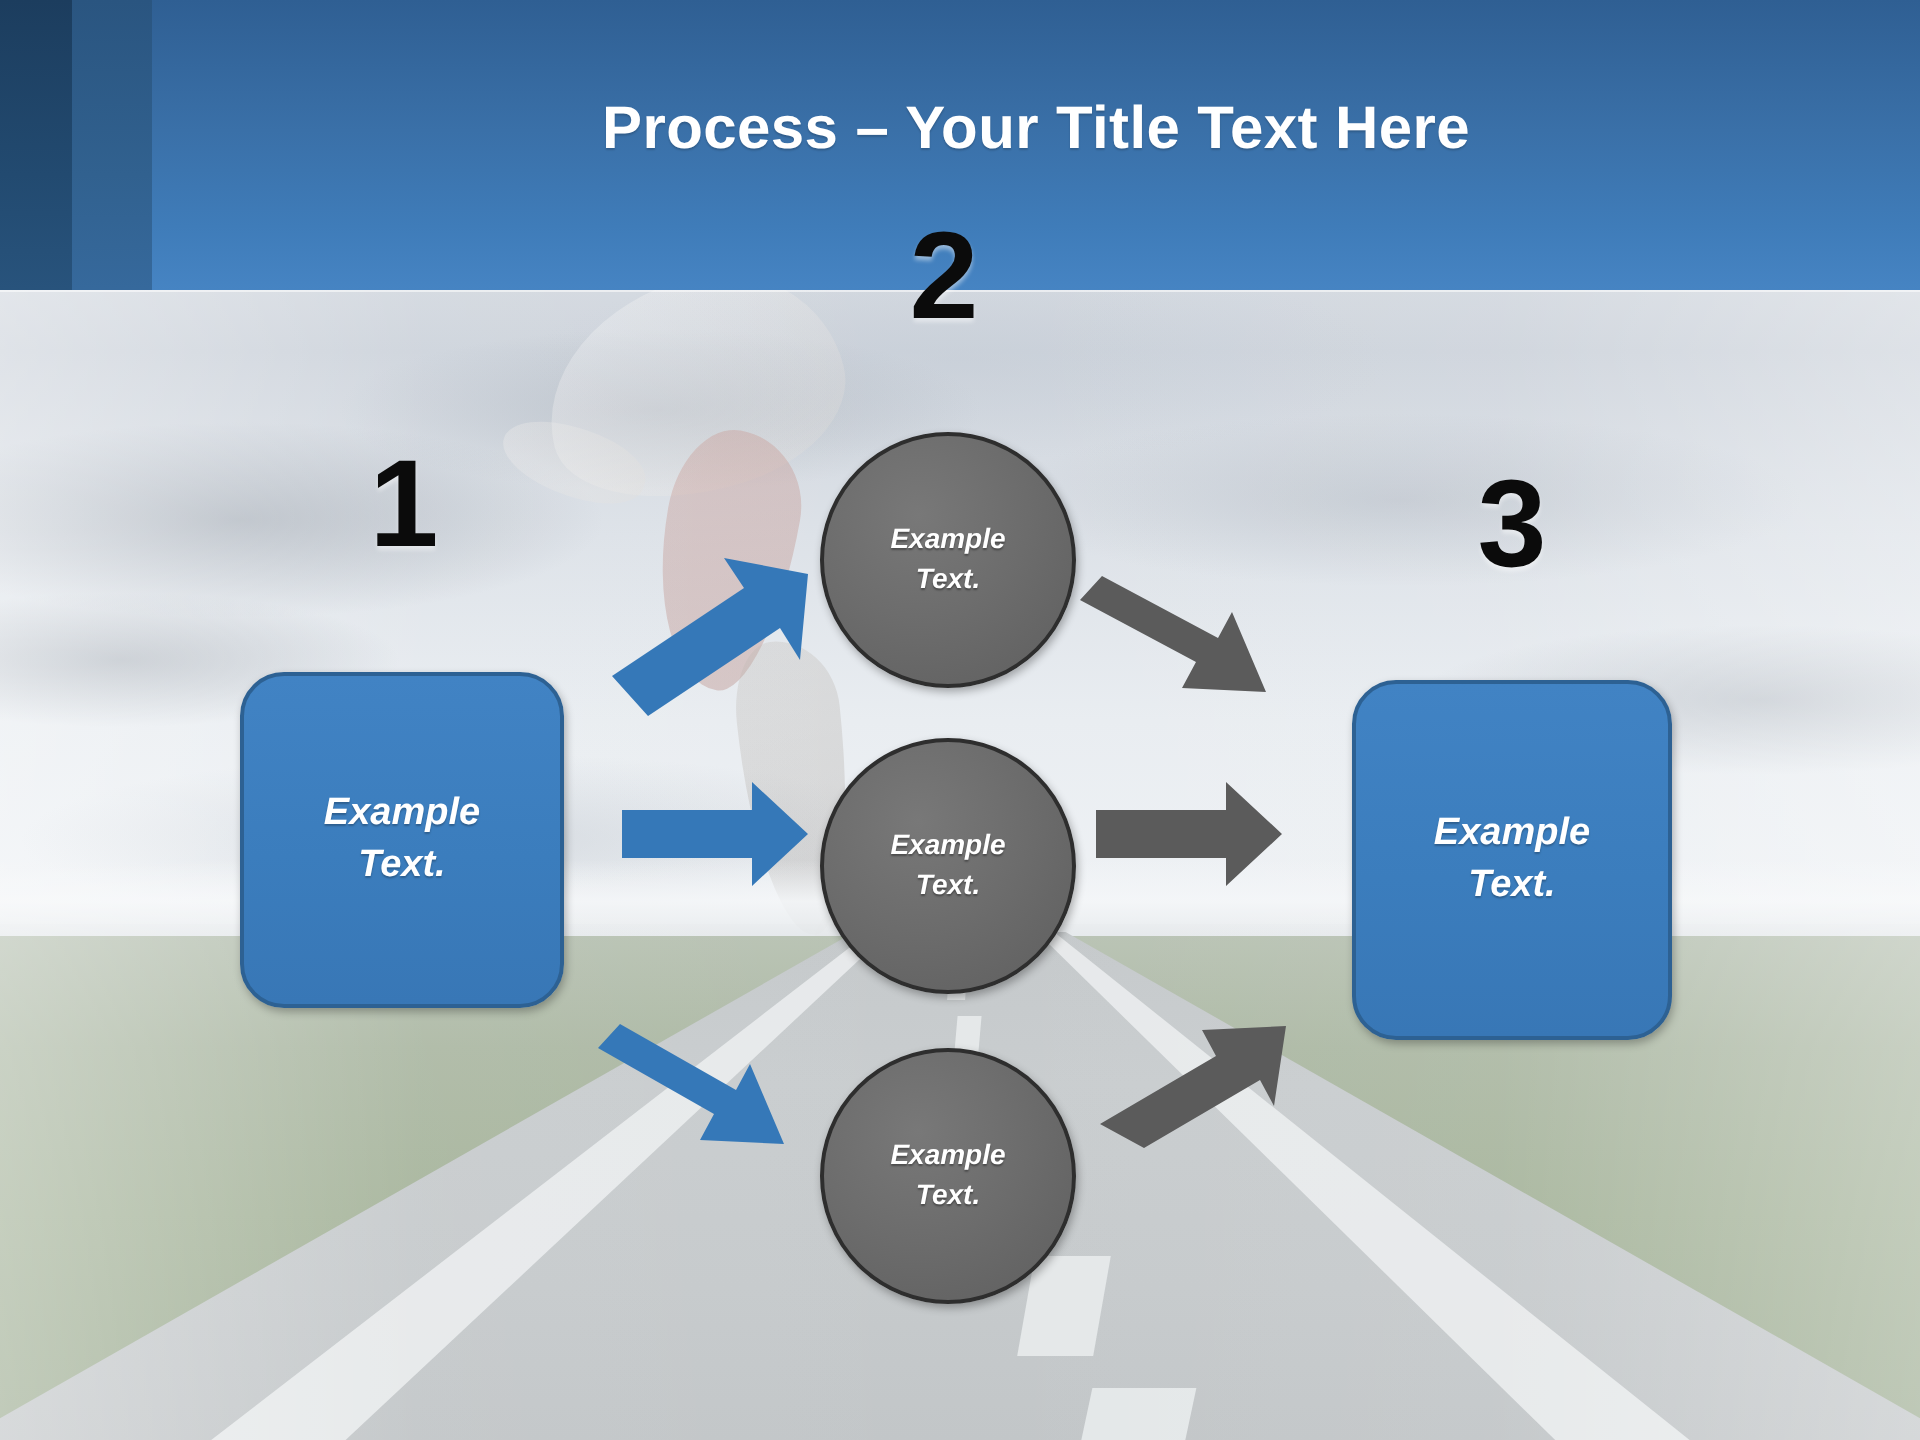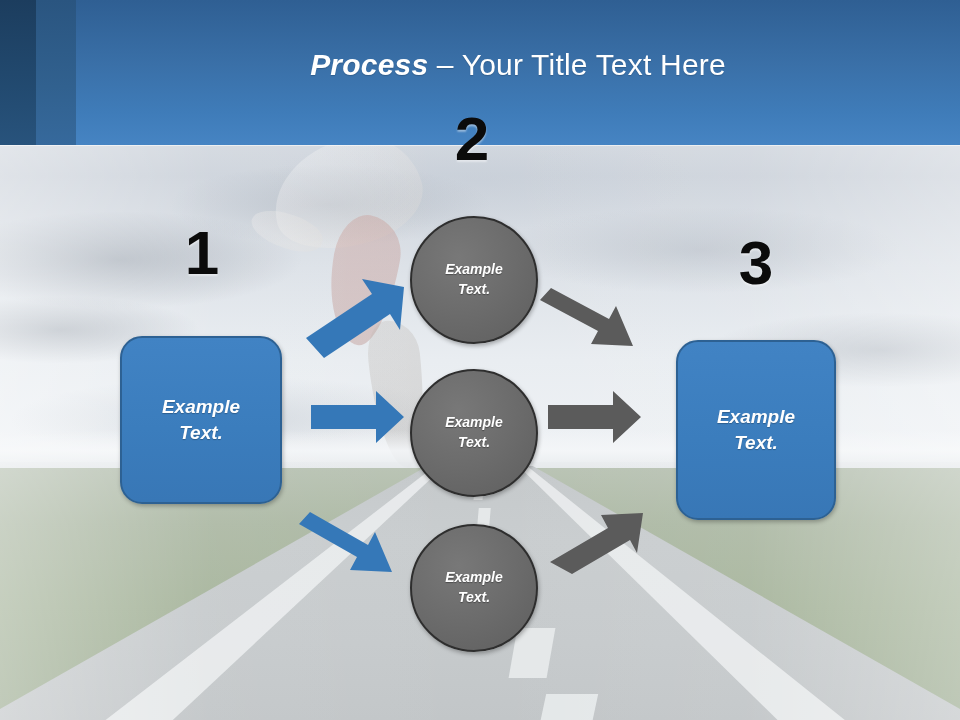--- a/index.html
+++ b/index.html
@@ -188,22 +188,22 @@
     position: absolute;
     left: 76px; top: 48px;
     width: 884px;
     text-align: center;
     font-size: 30px;
     color: #ffffff;
     letter-spacing: .2px;
     white-space: nowrap;
     text-shadow: 0 1px 1px rgba(0,0,0,0.18);
   }
-  .title .t-bold { font-weight: bold; font-style: italic; }
-  .title .t-rest { font-weight: normal; margin-top: 32px; }
+  .title .t-bold { font-weight: bold; }
+  .title .t-rest { font-weight: bold; margin-top: 32px; }
 
   
   .step-num {
     position: absolute;
     font-weight: bold;
     color: #0b0b0b;
     line-height: 1;
     text-shadow: 0 2px 2px rgba(255,255,255,0.45);
   }
   #num1 { left: 162px; top: 222px; width: 80px; text-align: center; font-size: 62px; }

